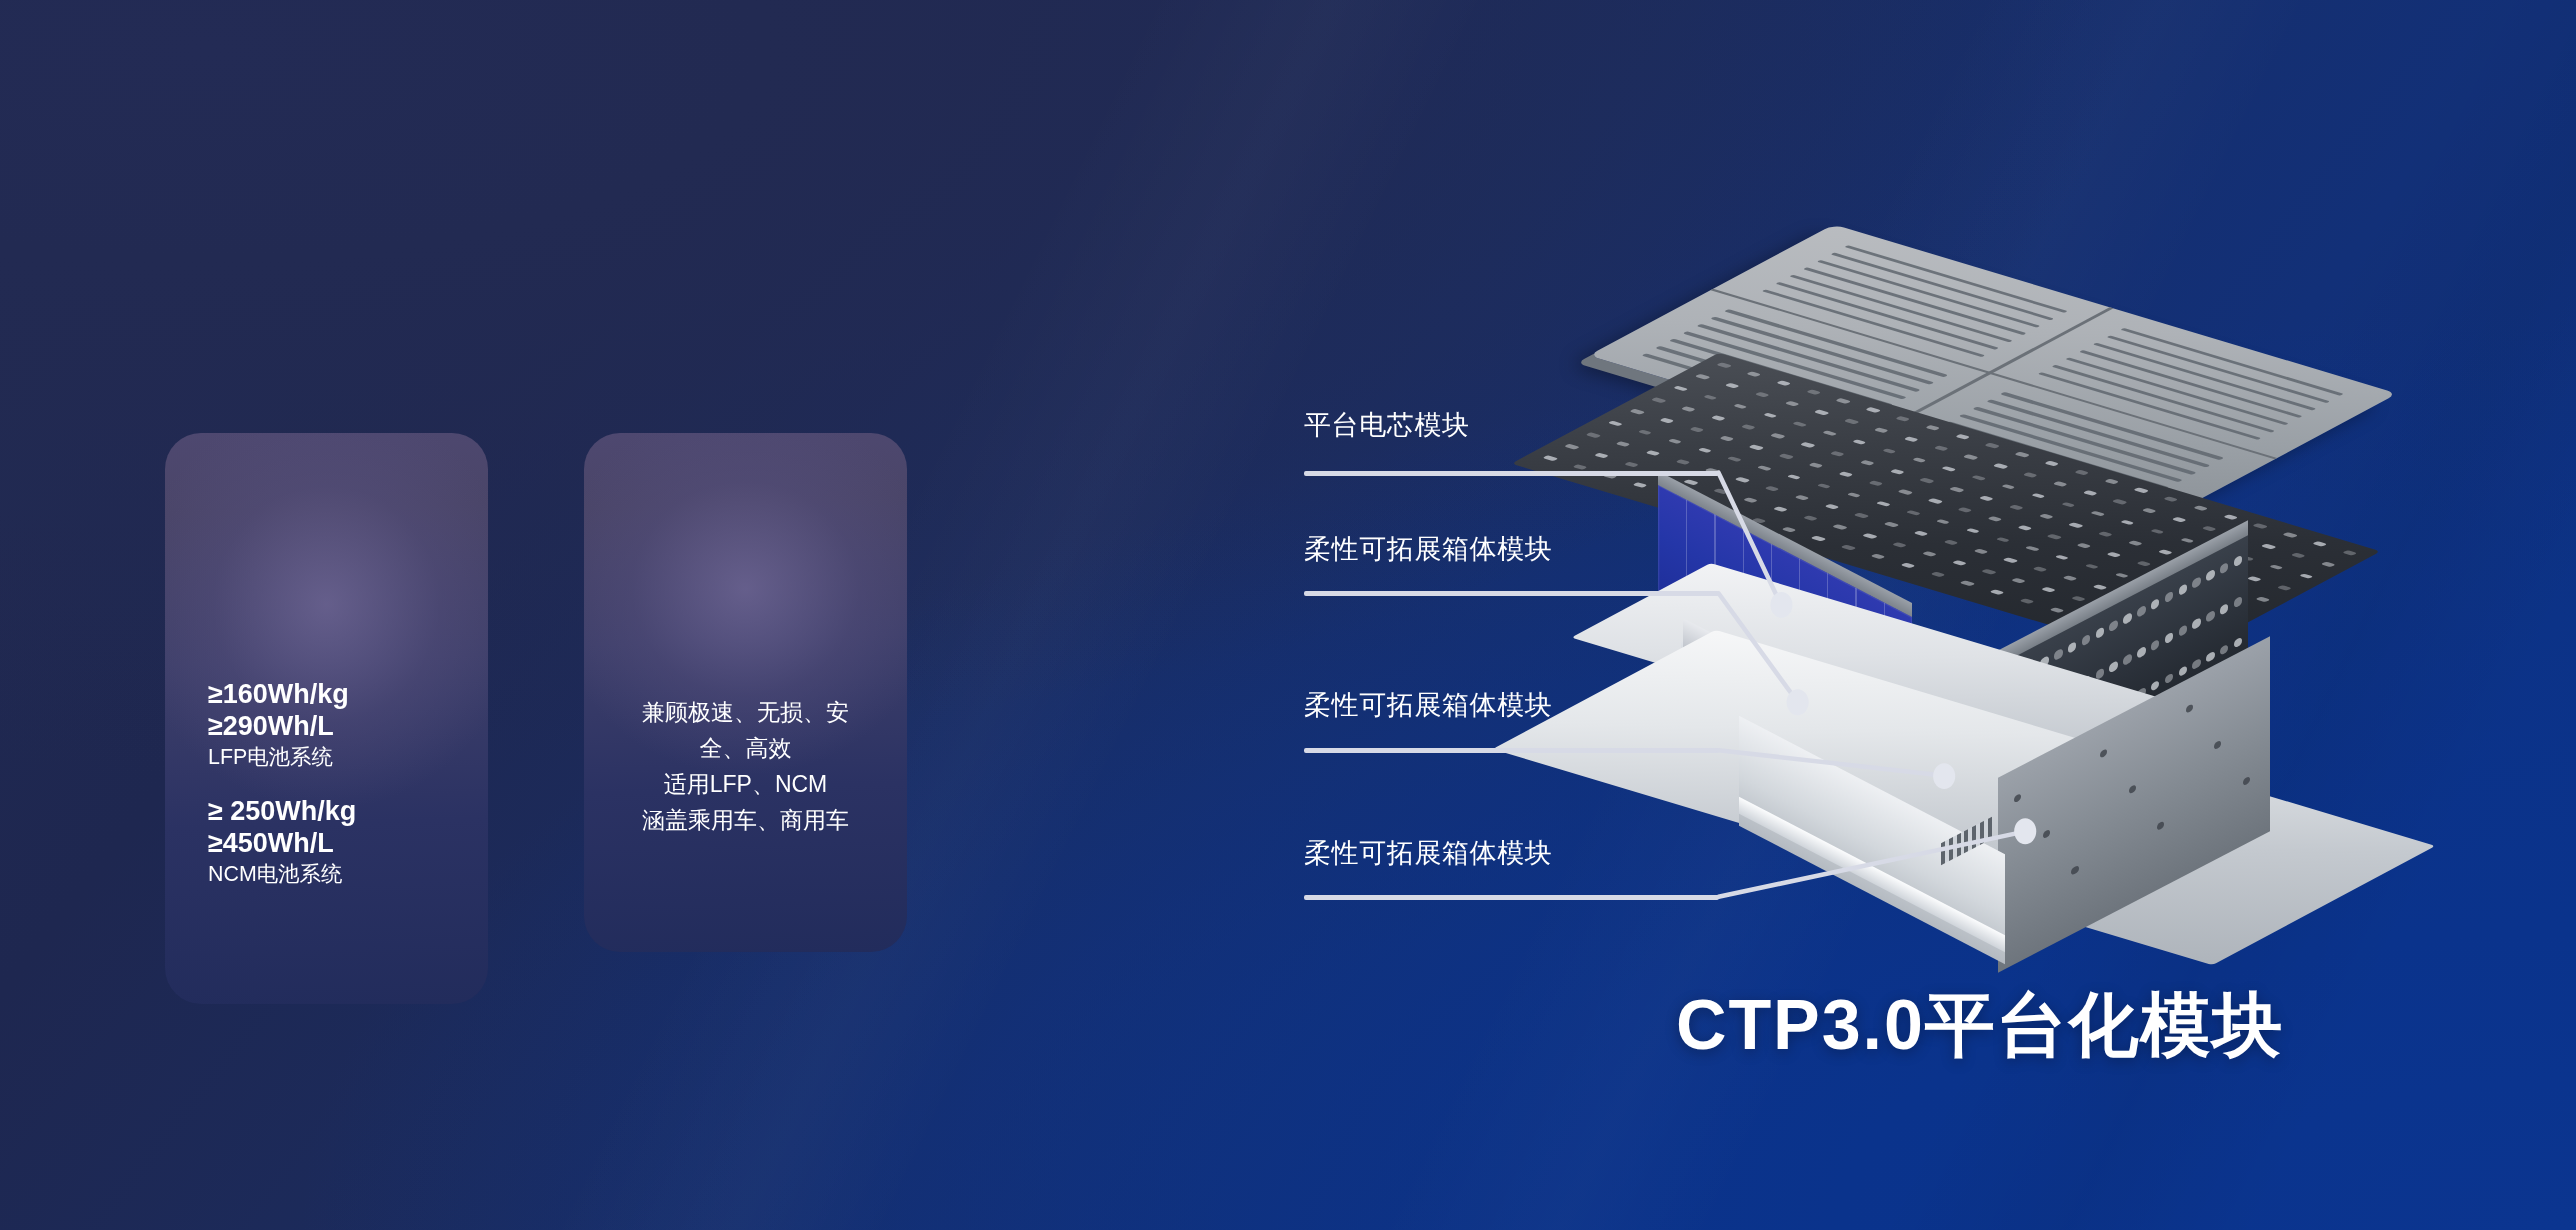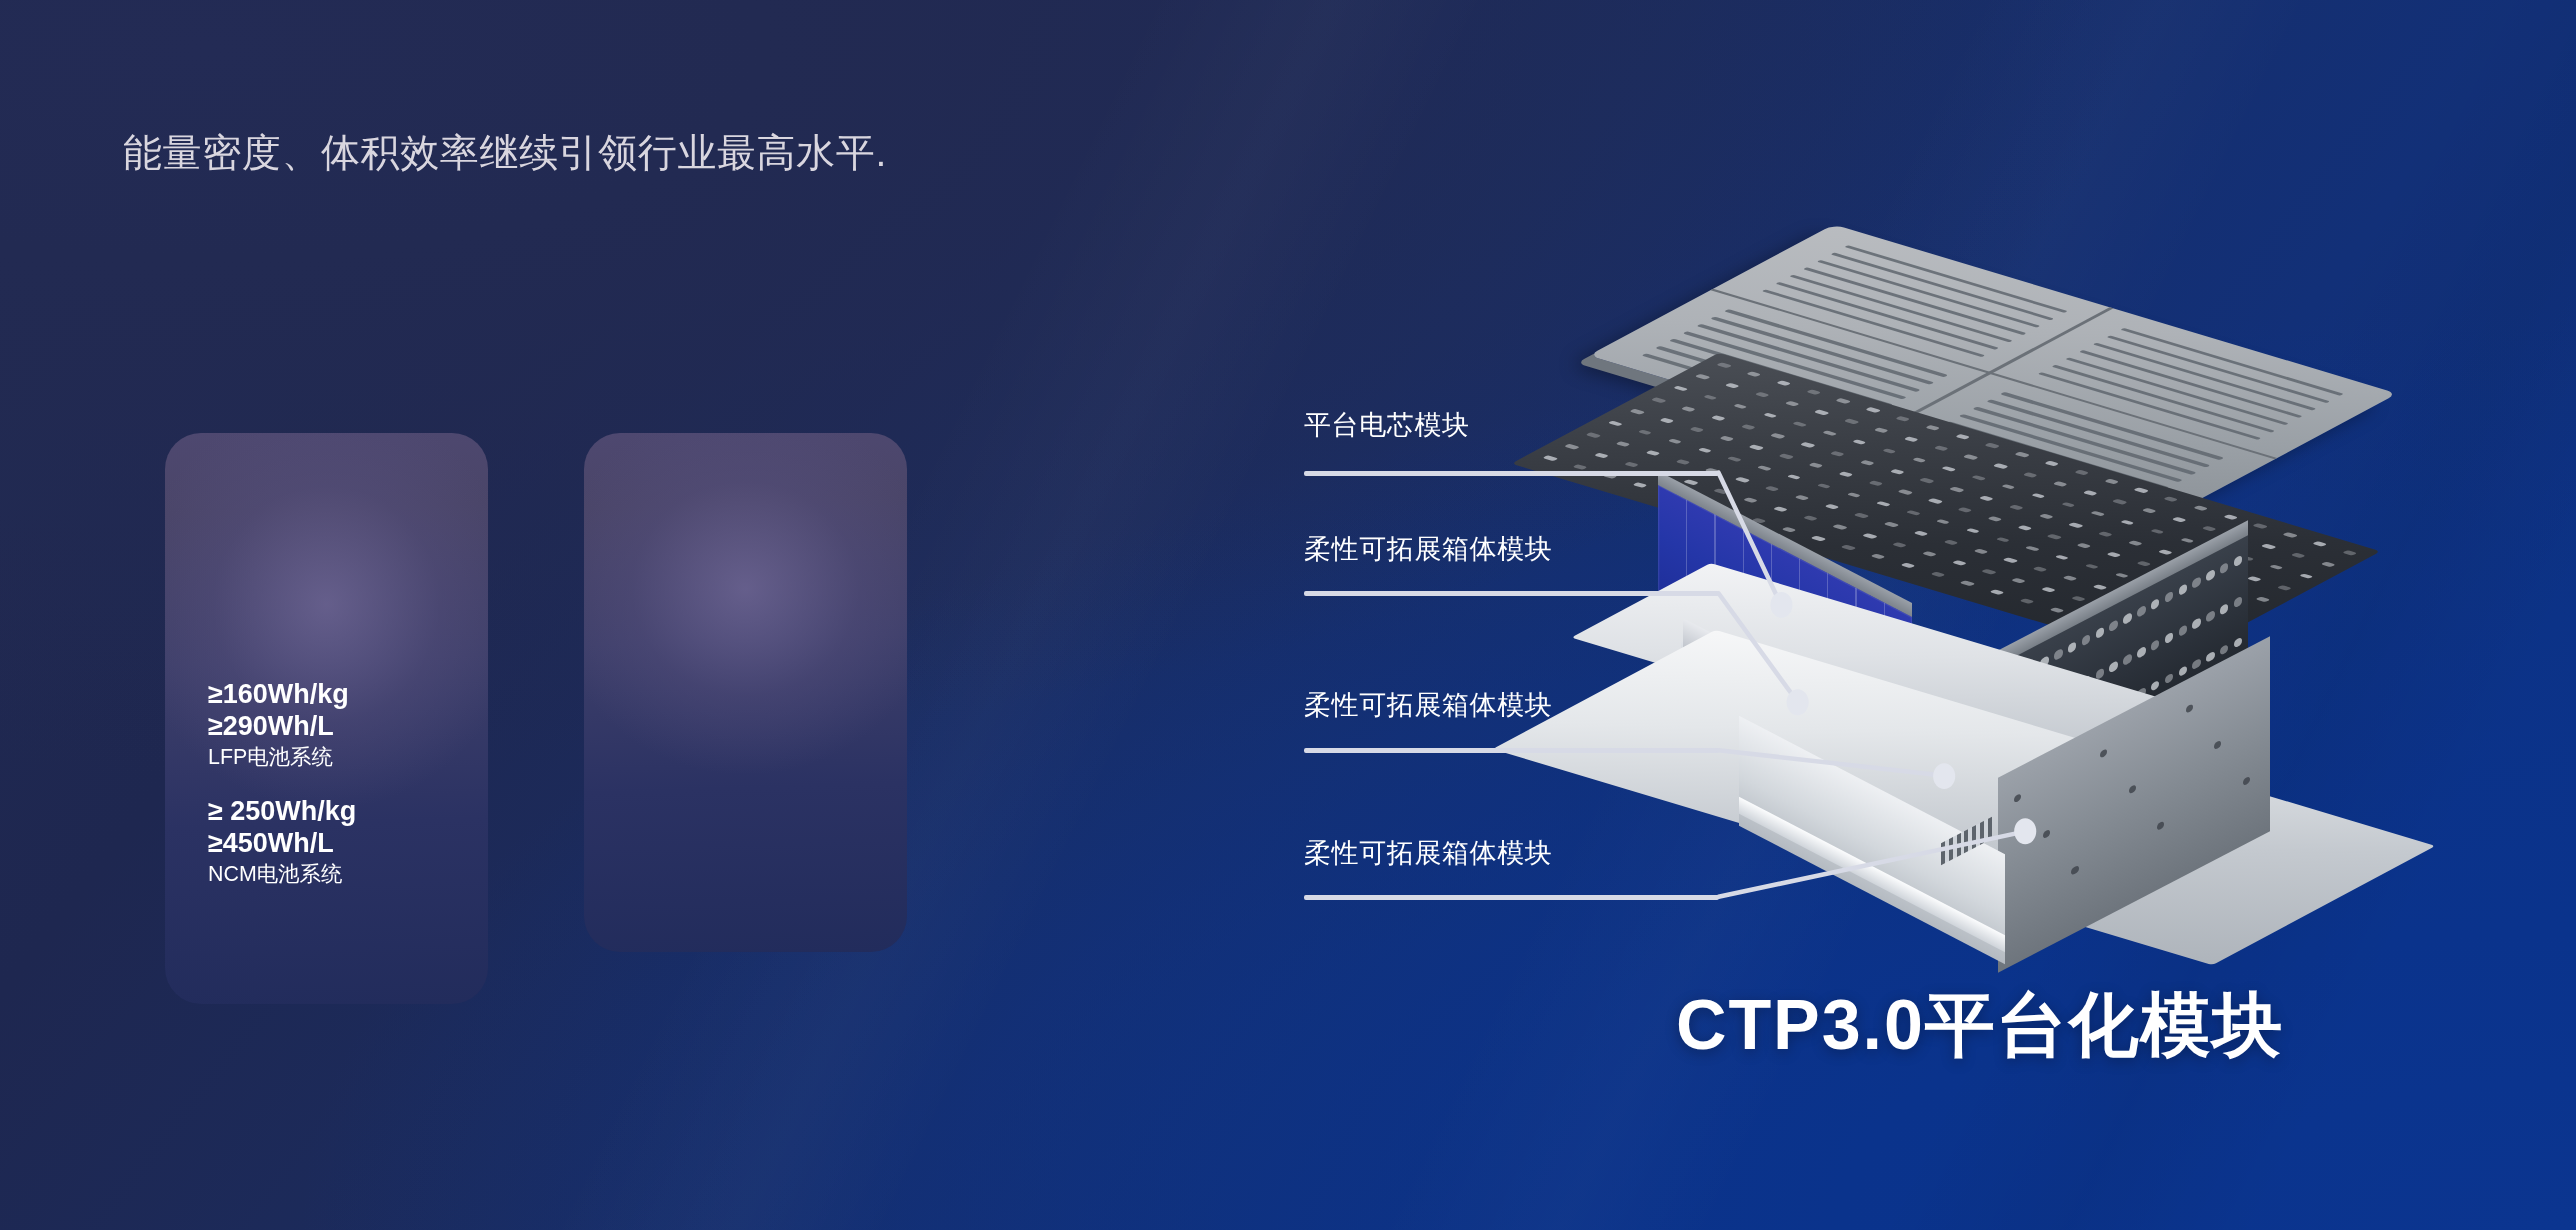--- a/index.html
+++ b/index.html
@@ -137,36 +137,41 @@
     font-size:70px;font-weight:bold;letter-spacing:1.9px;white-space:nowrap;
     text-shadow:0 2.6px 14.3px rgba(0,0,0,.30);}
 </style>
 </head>
 <body>
 
 <div id="stage">
   <div id="sheen"></div>
 
   <div id="headline">
-    <span class="hl-line">能量密度、体积效率继续引领行业最高水平.</span>
   </div>
 
   <div class="card" id="card-performance">
     <div class="card-body">
       <div class="spec-big">≥160Wh/kg</div>
       <div class="spec-big">≥290Wh/L</div>
       <div class="spec-small">LFP电池系统</div>
       <div class="spec-gap"></div>
       <div class="spec-big">≥ 250Wh/kg</div>
       <div class="spec-big">≥450Wh/L</div>
       <div class="spec-small">NCM电池系统</div>
     </div>
   </div>
 
   <div class="card" id="card-efficiency">
+    <div class="card-body">
+      <div class="bullet">兼顾极速、无损、安</div>
+      <div class="bullet">全、高效</div>
+      <div class="bullet">适用LFP、NCM</div>
+      <div class="bullet">涵盖乘用车、商用车</div>
+    </div>
   </div>
 
   <div id="battery">
 
     <div class="layer" id="cover-skirt"></div>
     <div class="layer" id="cover-skirt2"></div>
     <div class="layer" id="cover-lid">
       <div class="seam" style="left:49%;top:0;width:3.2px;height:100%;"></div>
       <div class="seam" style="left:0;top:49%;width:100%;height:3.2px;"></div>
     <div class="rib" style="left: 6%; top: 8%; width: 39%;"></div>

